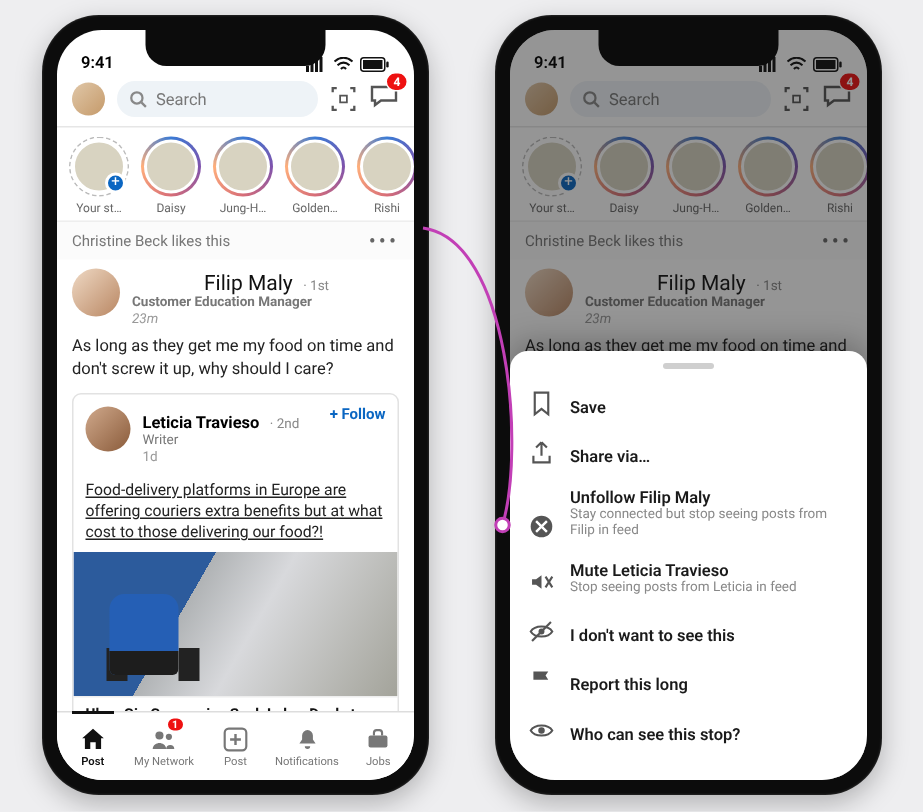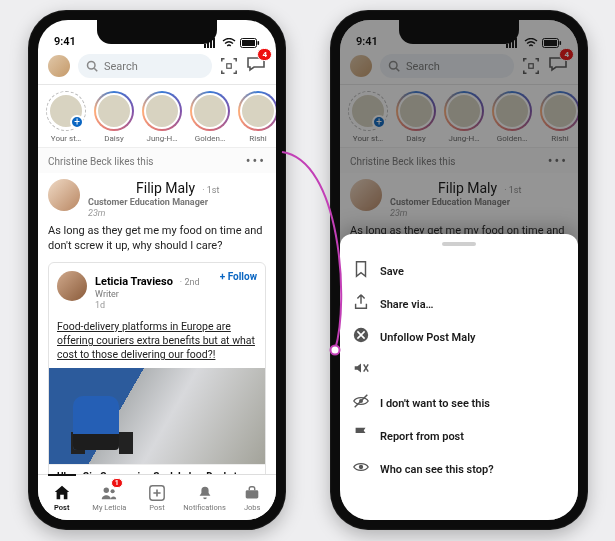--- a/index.html
+++ b/index.html
@@ -412,21 +412,21 @@
               <path d="M10 2 2 9h2v8h4v-5h4v5h4V9h2z" fill="#111"></path>
             </svg>
           <span>Post</span>
         </div>
         <div class="tab">
           <svg class="ico" viewBox="0 0 20 20">
               <circle cx="7" cy="7" r="3" fill="#777"></circle>
               <circle cx="14" cy="8" r="2.3" fill="#777"></circle>
               <path d="M2 17c0-3 3-4.5 5-4.5s5 1.5 5 4.5M12 17c0-2 1.2-3 3-3s3 1 3 3" fill="#777"></path>
             </svg>
-          <span>My Leticia</span>
+          <span>My Network</span>
           <span class="badge">1</span>
         </div>
         <div class="tab">
           <svg class="ico" viewBox="0 0 20 20">
               <rect x="2" y="2" width="16" height="16" rx="3" fill="none" stroke="#777" stroke-width="1.6"></rect>
               <path d="M10 6v8M6 10h8" stroke="#777" stroke-width="1.8"></path>
             </svg>
           <span>Post</span>
         </div>
         <div class="tab">
@@ -592,48 +592,53 @@
               <div class="t1">Share via…</div>
             </div>
         </div>
 
         <div class="opt">
           <svg class="oi" viewBox="0 0 20 20">
               <circle cx="10" cy="10" r="8" fill="#555"></circle>
               <path d="M6 6l8 8M14 6l-8 8" stroke="#fff" stroke-width="1.8"></path>
             </svg>
           <div class="tx">
-            <div class="t1">Unfollow Post Maly</div>
+            <div class="t1">Unfollow Filip Maly</div>
+            <div class="t2">Stay connected but stop seeing posts from Filip in feed</div>
           </div>
         </div>
 
         <div class="opt">
           <svg class="oi" viewBox="0 0 20 20">
               <path d="M3 8v4h3l4 3V5L6 8z" fill="#555"></path>
               <path d="M13 6l5 8M18 6l-5 8" stroke="#555" stroke-width="1.6"></path>
             </svg>
+          <div class="tx">
+            <div class="t1">Mute Leticia Travieso</div>
+            <div class="t2">Stop seeing posts from Leticia in feed</div>
+          </div>
         </div>
 
         <div class="opt">
           <svg class="oi" viewBox="0 0 20 20">
               <path d="M2 10c3-5 13-5 16 0-3 5-13 5-16 0z" fill="none" stroke="#555" stroke-width="1.5"></path>
               <circle cx="10" cy="10" r="2.2" fill="#555"></circle>
               <line x1="3" y1="17" x2="17" y2="3" stroke="#555" stroke-width="1.6"></line>
             </svg>
           <div class="tx">
             <div class="t1">I don't want to see this</div>
           </div>
         </div>
 
         <div class="opt">
           <svg class="oi" viewBox="0 0 20 20">
               <path d="M4 2v16M4 3h11l-2 3 2 3H4" fill="#555"></path>
             </svg>
           <div class="tx">
-            <div class="t1">Report from post</div>
+            <div class="t1">Report this long</div>
           </div>
         </div>
 
         <div class="opt">
           <svg class="oi" viewBox="0 0 20 20">
               <path d="M2 10c3-5 13-5 16 0-3 5-13 5-16 0z" fill="none" stroke="#555" stroke-width="1.5"></path>
               <circle cx="10" cy="10" r="2.4" fill="#555"></circle>
             </svg>
           <div class="tx">
             <div class="t1">Who can see this stop?</div>

